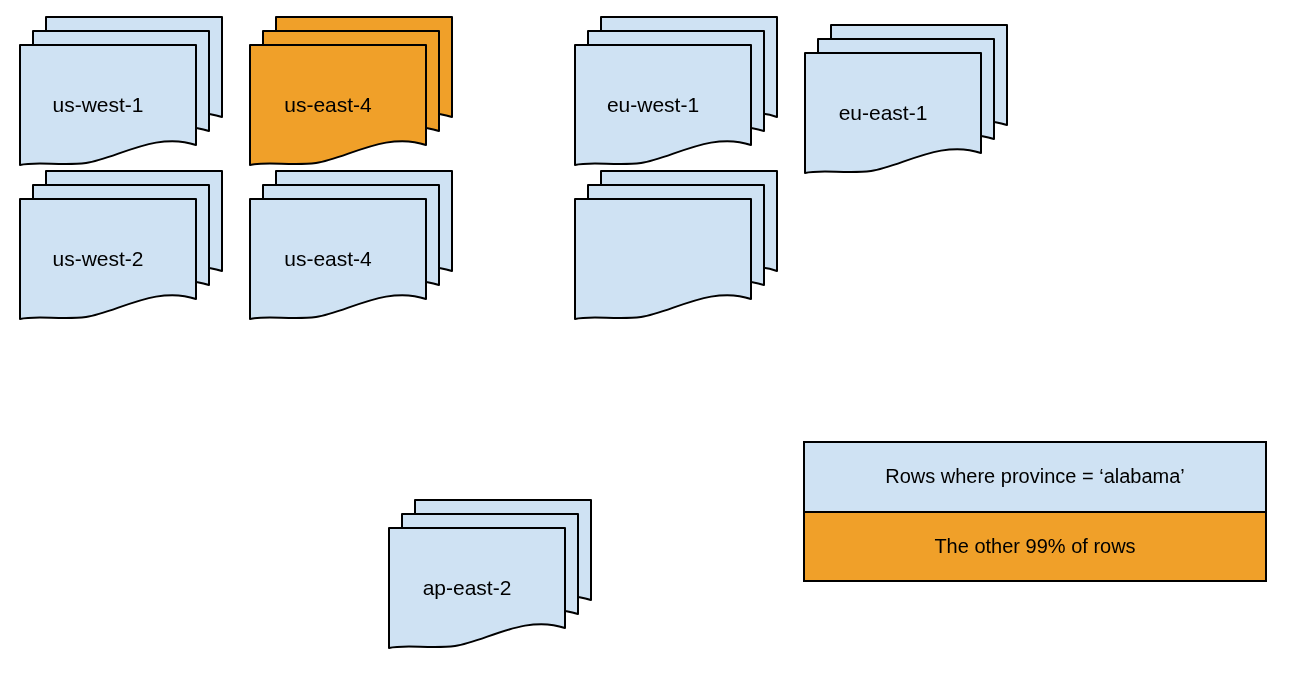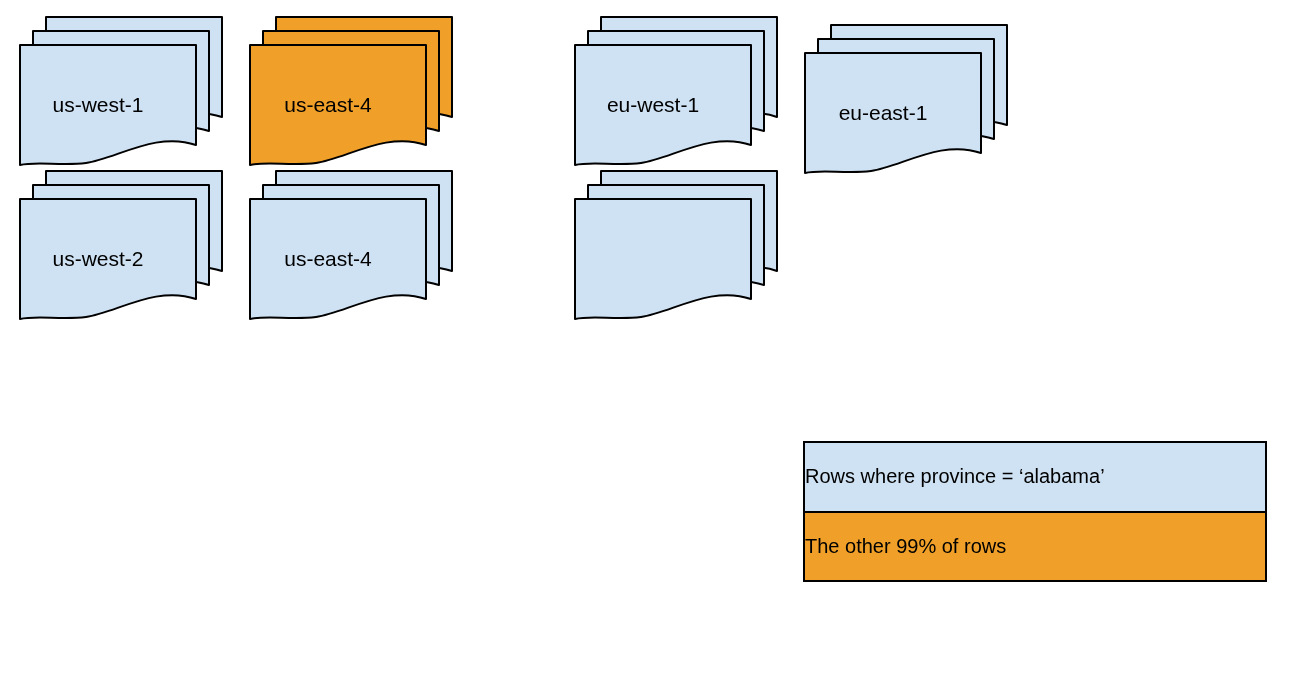--- a/index.html
+++ b/index.html
@@ -57,20 +57,21 @@
     height: 141px;
     border: 2px solid var(--stroke, #000000);
     box-sizing: border-box;
     display: flex;
     flex-direction: column;
   }
   .legend-row {
     flex: 1;
     display: flex;
     align-items: center;
+    justify-content: center;
     font-size: 20px;
     color: #000000;
   }
   .legend-row.blue-row {
     background: var(--partition-blue, #CFE2F3);
     border-bottom: 2px solid var(--stroke, #000000);
   }
   .legend-row.orange-row {
     background: var(--partition-orange, #F0A029);
   }
@@ -137,20 +138,28 @@
   <div class="stack blue" style="left:574px; top:166px">
     <svg viewBox="0 0 210 160" width="210" height="160">
       <path class="sheet" transform="translate(26,-28)" d="M1,33 h176 v100 c-40,-14 -80,14 -110,18 c-25,3 -50,-2 -66,2 Z"></path>
       <path class="sheet" transform="translate(13,-14)" d="M1,33 h176 v100 c-40,-14 -80,14 -110,18 c-25,3 -50,-2 -66,2 Z"></path>
       <path class="sheet" d="M1,33 h176 v100 c-40,-14 -80,14 -110,18 c-25,3 -50,-2 -66,2 Z"></path>
     </svg>
   </div>
 
 
 
+  <div class="stack blue" style="left:388px; top:495px">
+    <svg viewBox="0 0 210 160" width="210" height="160">
+      <path class="sheet" transform="translate(26,-28)" d="M1,33 h176 v100 c-40,-14 -80,14 -110,18 c-25,3 -50,-2 -66,2 Z"></path>
+      <path class="sheet" transform="translate(13,-14)" d="M1,33 h176 v100 c-40,-14 -80,14 -110,18 c-25,3 -50,-2 -66,2 Z"></path>
+      <path class="sheet" d="M1,33 h176 v100 c-40,-14 -80,14 -110,18 c-25,3 -50,-2 -66,2 Z"></path>
+    </svg>
+    <div class="stack-label">ap-east-2</div>
+  </div>
 
   <div class="legend">
     <div class="legend-row blue-row">
       <span>Rows where province = ‘alabama’</span>
     </div>
     <div class="legend-row orange-row">
       <span>The other 99% of rows</span>
     </div>
   </div>
 

